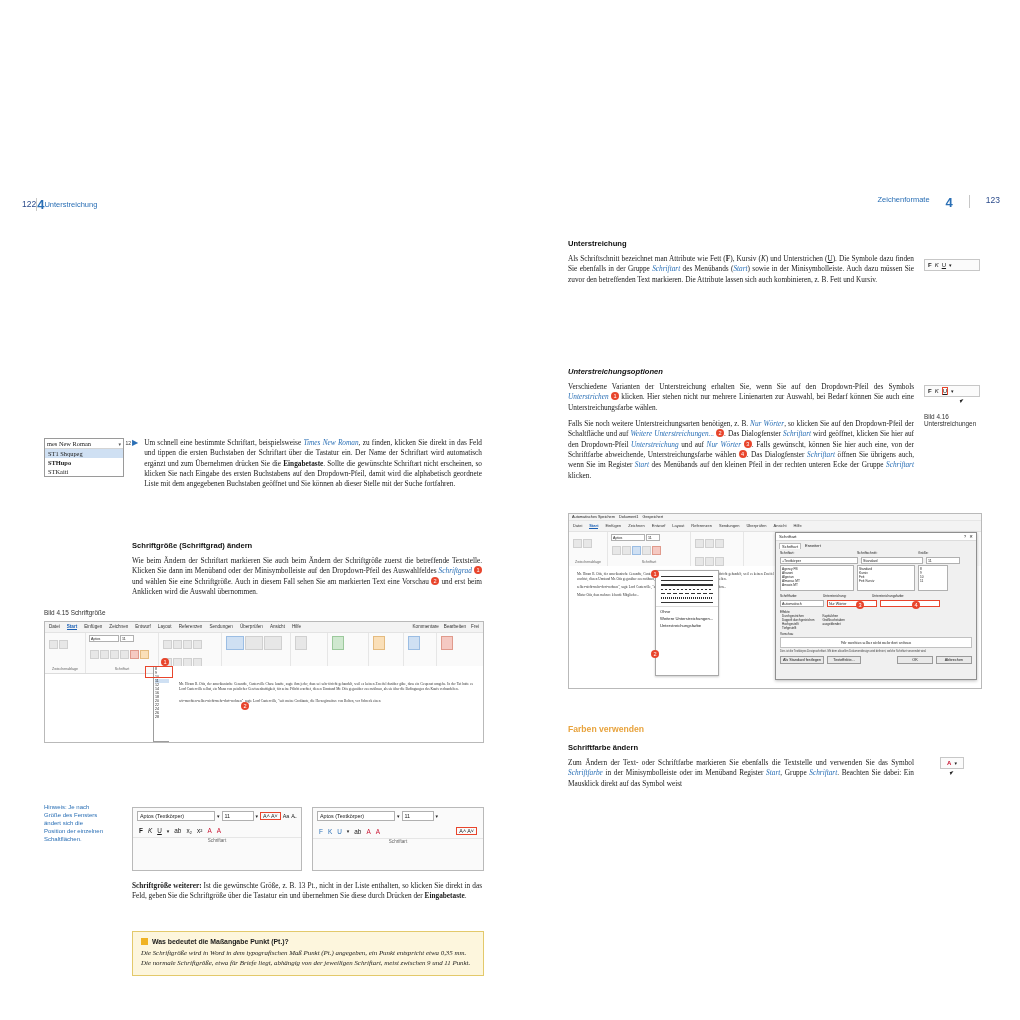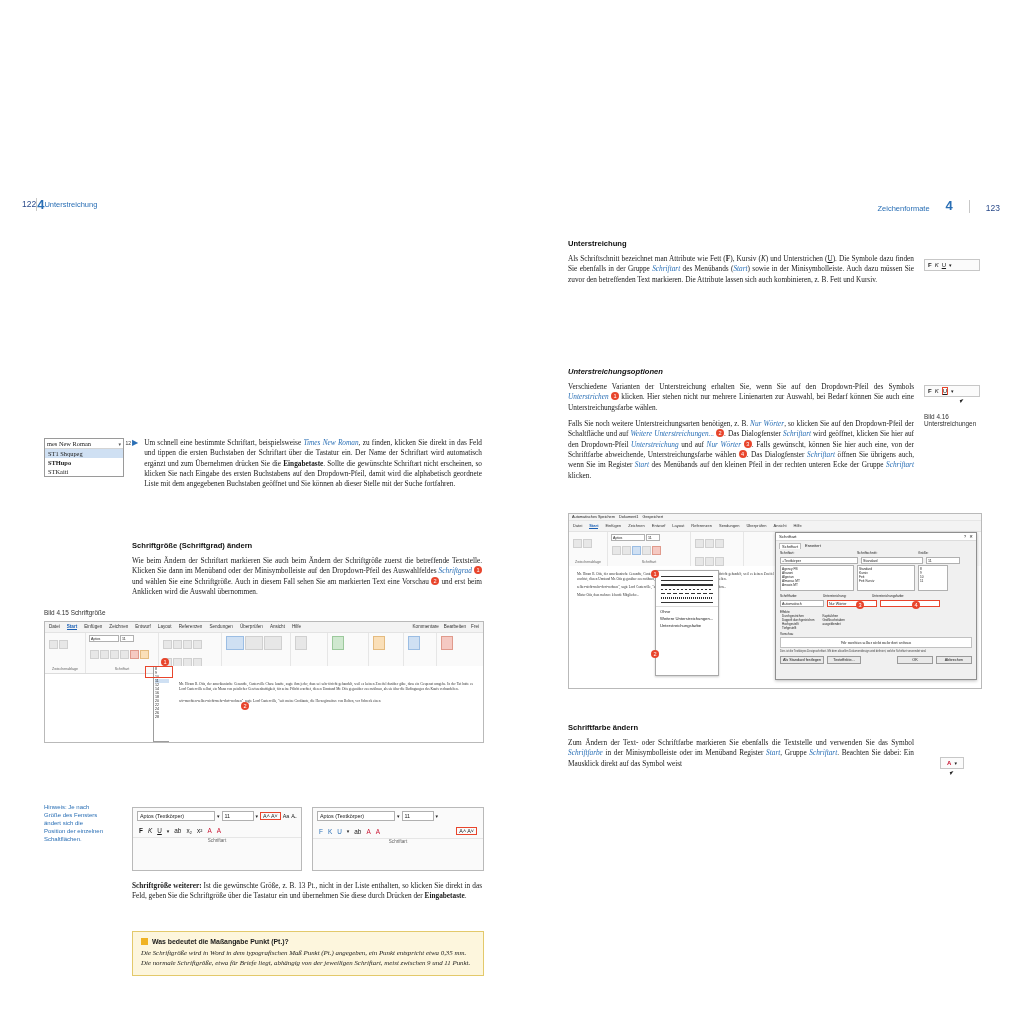--- a/index.html
+++ b/index.html
@@ -257,21 +257,21 @@
     </div>
 
     <div class="notebox" style="position:absolute;left:110px;top:728px;width:334px;">
       <div class="nb-title"><span class="nb-square"></span><span>Was bedeutet die Maßangabe Punkt (Pt.)?</span></div>
       <p>Die Schriftgröße wird in Word in dem typografischen Maß Punkt (Pt.) angegeben, ein Punkt entspricht etwa 0,35 mm. Die normale Schriftgröße, etwa für Briefe liegt, abhängig von der jeweiligen Schriftart, meist zwischen 9 und 11 Punkt.</p>
     </div>
   </div>
 
   <div class="page right">
 
-    <div class="runhead" style="display:flex;align-items:flex-end;gap:16px;justify-content:flex-end;">
+    <div class="runhead" style="display:flex;align-items:flex-start;gap:16px;justify-content:flex-end;">
       <span class="rh-title">Zeichenformate</span>
       <span class="rh-num">4</span>
       <span style="display:inline-block;width:1px;height:13px;background:#c7c7c7;"></span>
       <span class="rh-folio">123</span>
     </div>
 
     <div style="position:absolute;left:28px;top:44px;width:346px;" class="col">
       <h3 class="sub" style="margin-top:0;">Unterstreichung</h3>
       <p>Als Schriftschnitt bezeichnet man Attribute wie Fett (<span class="bold">F</span>), Kursiv (<span class="ital">K</span>) und Unterstrichen (<span style="text-decoration:underline;">U</span>). Die Symbole dazu finden Sie ebenfalls in der Gruppe <span class="blue-i">Schriftart</span> des Menübands (<span class="blue-i">Start</span>) sowie in der Minisymbolleiste. Auch dazu müssen Sie zuvor den betreffenden Text markieren. Die Attribute lassen sich auch kombinieren, z. B. Fett und Kursiv.</p>
     </div>
@@ -435,20 +435,21 @@
           <span class="btn" style="width:32px;">Texteffekte...</span>
           <span class="btn" style="width:34px;margin-left:auto;">OK</span>
           <span class="btn" style="width:34px;">Abbrechen</span>
         </div>
         <div class="marker" style="left:80px;top:68px;">3</div>
         <div class="marker" style="left:136px;top:68px;">4</div>
       </div>
     </div>
 
     <div style="position:absolute;left:28px;top:528px;width:346px;" class="col">
+      <h3 class="sub" style="color:#e8a33d;font-size:8.6px;margin:0 0 8px 0;">Farben verwenden</h3>
       <h3 class="sub" style="margin-top:0;">Schriftfarbe ändern</h3>
       <p>Zum Ändern der Text- oder Schriftfarbe markieren Sie ebenfalls die Textstelle und verwenden Sie das Symbol <span class="blue-i">Schriftfarbe</span> in der Minisymbolleiste oder im Menüband Register <span class="blue-i">Start</span>, Gruppe <span class="blue-i">Schriftart</span>. Beachten Sie dabei: Ein Mausklick direkt auf das Symbol weist</p>
     </div>
 
     <div class="minitool" style="position:absolute;left:400px;top:562px;width:24px;height:12px;box-sizing:border-box;justify-content:center;">
       <span style="color:#c8102e;font-weight:bold;font-size:6px;">A</span>
       <span style="font-size:5px;">▾</span>
     </div>
     <div class="cursor" style="left:410px;top:576px;"></div>
   </div>

